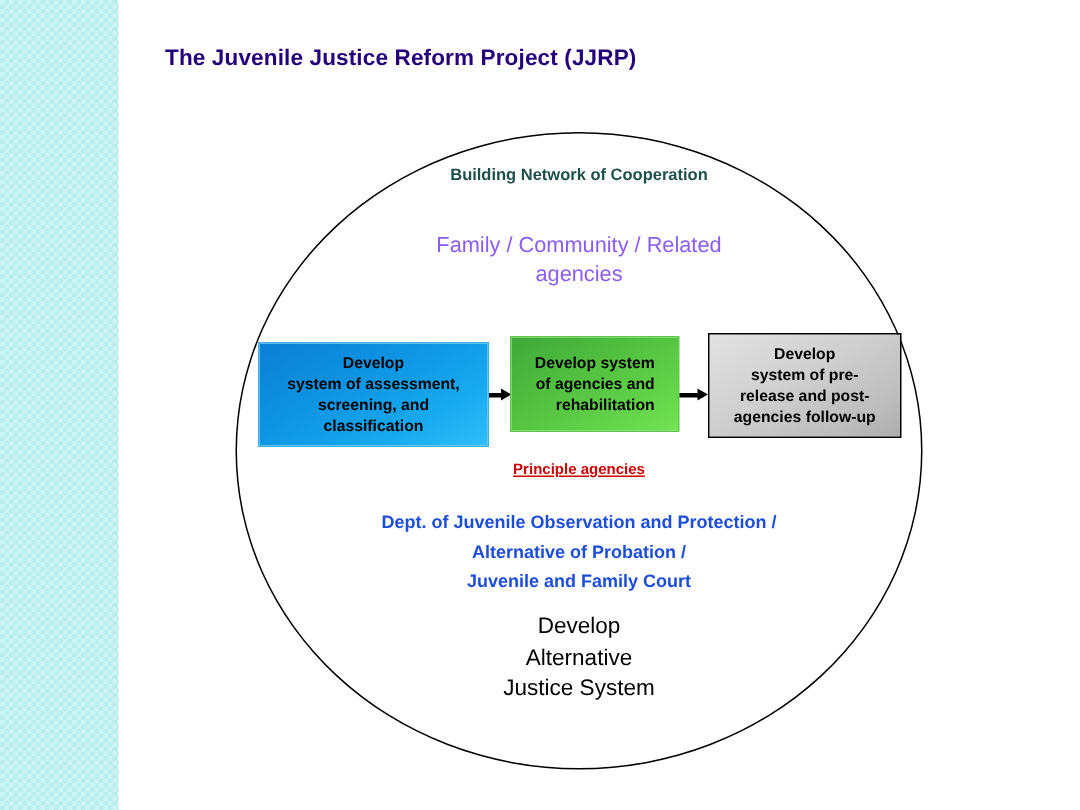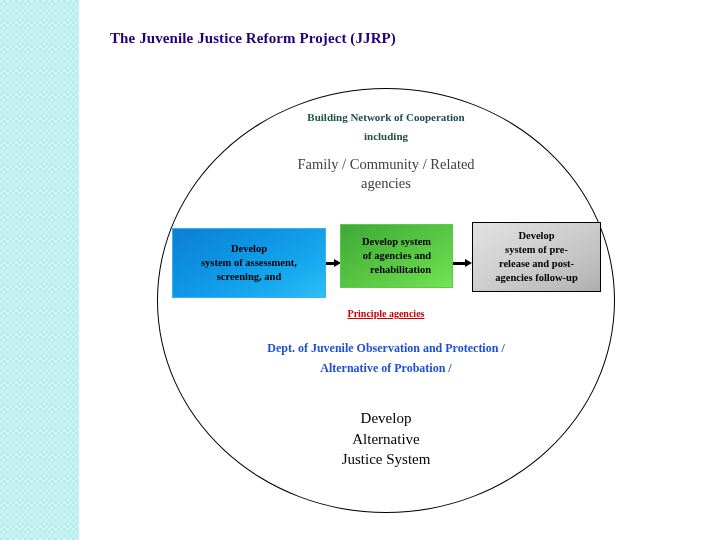--- a/index.html
+++ b/index.html
@@ -6,21 +6,21 @@
     margin: 0;
     padding: 0;
     background: #ffffff;
   }
   #slide {
     position: relative;
     width: 720px;
     height: 540px;
     background: #ffffff;
     overflow: hidden;
-    font-family: Liberation Serif, serif;
+    font-family: Liberation Sans, sans-serif;
   }
 
   
   #sidebar-band {
     position: absolute;
     left: 0;
     top: 0;
     width: 79px;
     height: 540px;
     background-color: #cdf3f3;
@@ -66,21 +66,21 @@
   #circle-title {
     top: 108px;
     font-size: 11px;
     font-weight: bold;
     line-height: 19px;
   }
   #circle-subtitle {
     top: 155px;
     font-size: 14.5px;
     font-weight: normal;
-    color: #404040;
+    color: #8b5cf6;
     line-height: 19px;
   }
 
   
   .pbox {
     position: absolute;
     box-sizing: border-box;
     text-align: center;
     color: #000000;
     font-size: 10.5px;
@@ -190,33 +190,33 @@
 <div id="slide">
 
   <div id="sidebar-band"></div>
 
   <div id="page-title">The Juvenile Justice Reform Project (JJRP)</div>
 
   <div id="cooperation-circle"></div>
 
   <div id="circle-title" class="circle-heading">
     <span class="line">Building Network of Cooperation</span>
-    <span class="line">including</span>
   </div>
 
   <div id="circle-subtitle" class="circle-heading">
     <span class="line">Family / Community / Related</span>
     <span class="line">agencies</span>
   </div>
 
   <div id="box-assessment" class="pbox">
     <div>
       <span class="line">Develop</span>
       <span class="line">system of assessment,</span>
       <span class="line">screening, and</span>
+      <span class="line">classification</span>
     </div>
   </div>
 
   <div id="arrow-1" class="arrow">
     <div class="shaft"></div>
     <div class="head"></div>
   </div>
 
   <div id="box-treatment" class="pbox">
     <div>
@@ -238,20 +238,21 @@
       <span class="line">release and post-</span>
       <span class="line">agencies follow-up</span>
     </div>
   </div>
 
   <div id="principle-agencies-label">Principle agencies</div>
 
   <div id="agencies-list">
     <span class="line">Dept. of Juvenile Observation and Protection /</span>
     <span class="line">Alternative of Probation /</span>
+    <span class="line">Juvenile and Family Court</span>
   </div>
 
   <div id="alternative-system">
     <span class="line">Develop</span>
     <span class="line">Alternative</span>
     <span class="line">Justice System</span>
   </div>
 
 </div>
 

